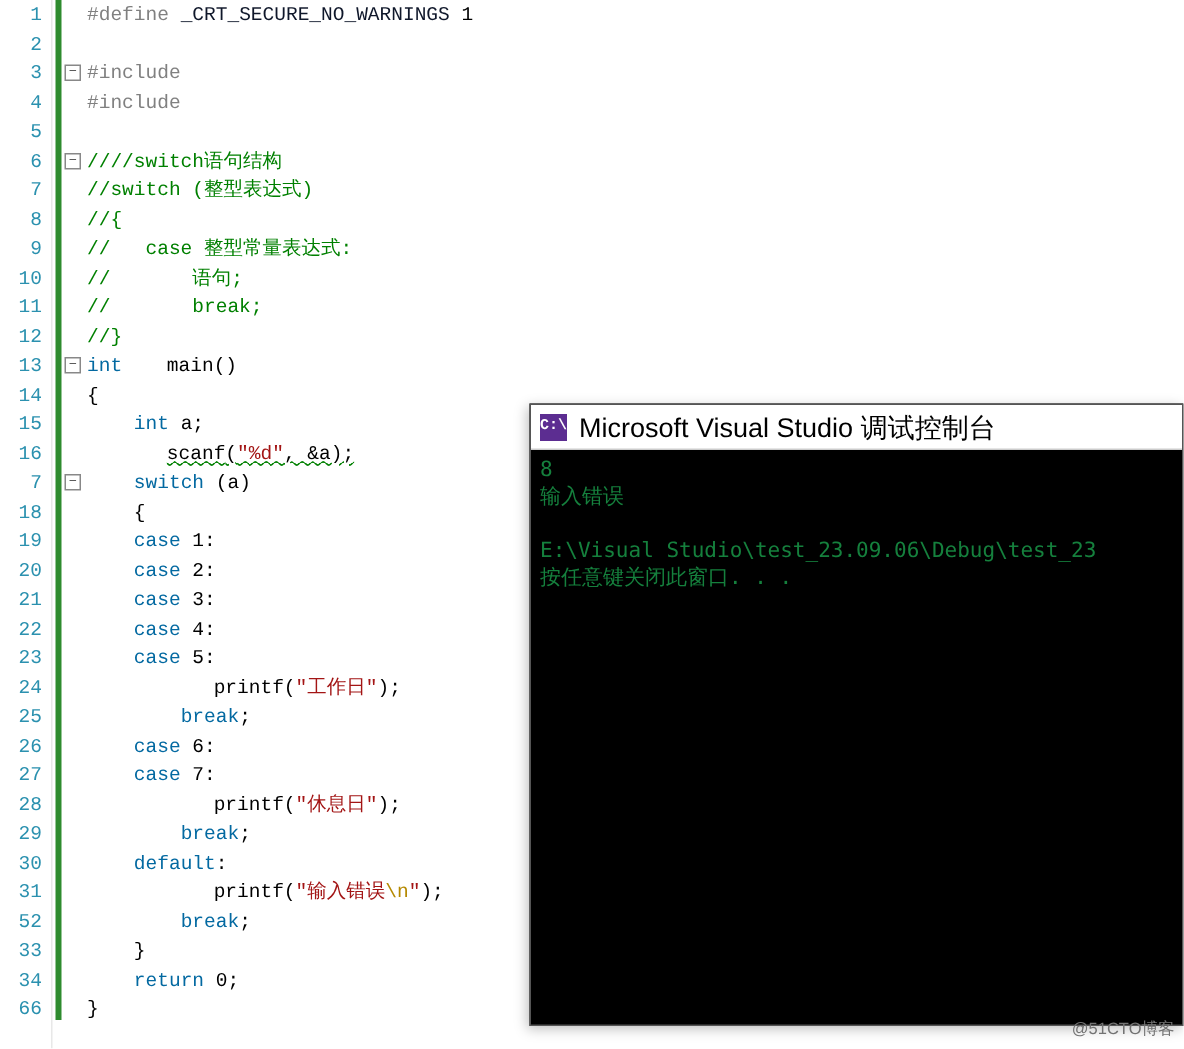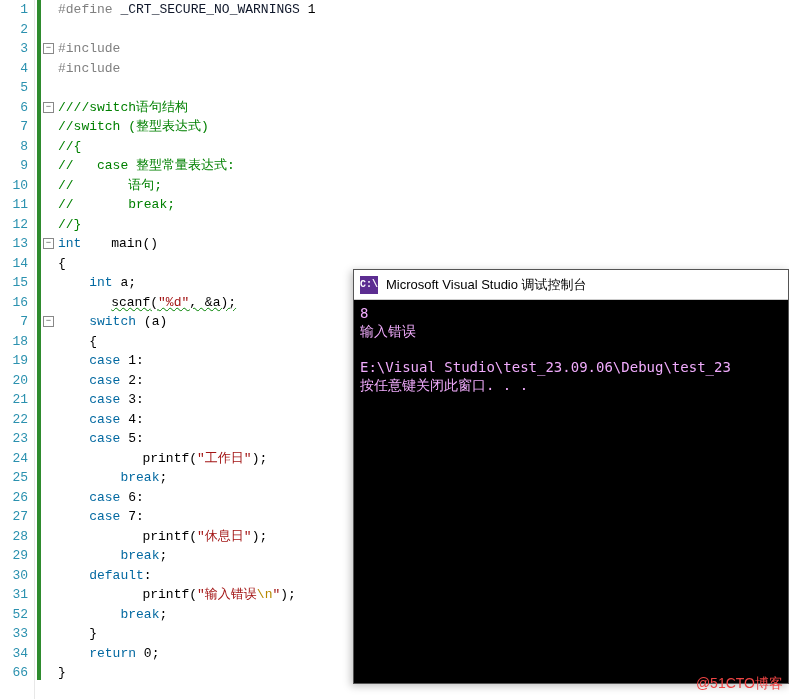--- a/index.html
+++ b/index.html
@@ -105,37 +105,37 @@
     color: #fff;
     font-size: 10px;
     font-weight: bold;
     display: flex;
     align-items: center;
     justify-content: center;
     margin-right: 8px;
   }
   .console-title {
     font-family: "Microsoft YaHei", SimSun, sans-serif;
-    font-size: 13px;
+    font-size: 18px;
     color: #000;
   }
   .console-body {
     padding: 4px 6px;
-    color: #f0abfc;
+    color: #15803d;
     font-family: "NSimSun", SimSun, Consolas, monospace;
     font-size: 14px;
     line-height: 18px;
     white-space: pre;
   }
   .watermark {
     position: absolute;
     right: 6px;
     bottom: 6px;
-    color: #ef4444;
-    font-size: 14px;
+    color: #737373;
+    font-size: 11px;
     font-family: "Microsoft YaHei", sans-serif;
   }
 </style>
 </head>
 <body>
 
 <div class="editor">
   <div class="gutter" id="gutter">
       <div>1</div>
       <div>2</div>

